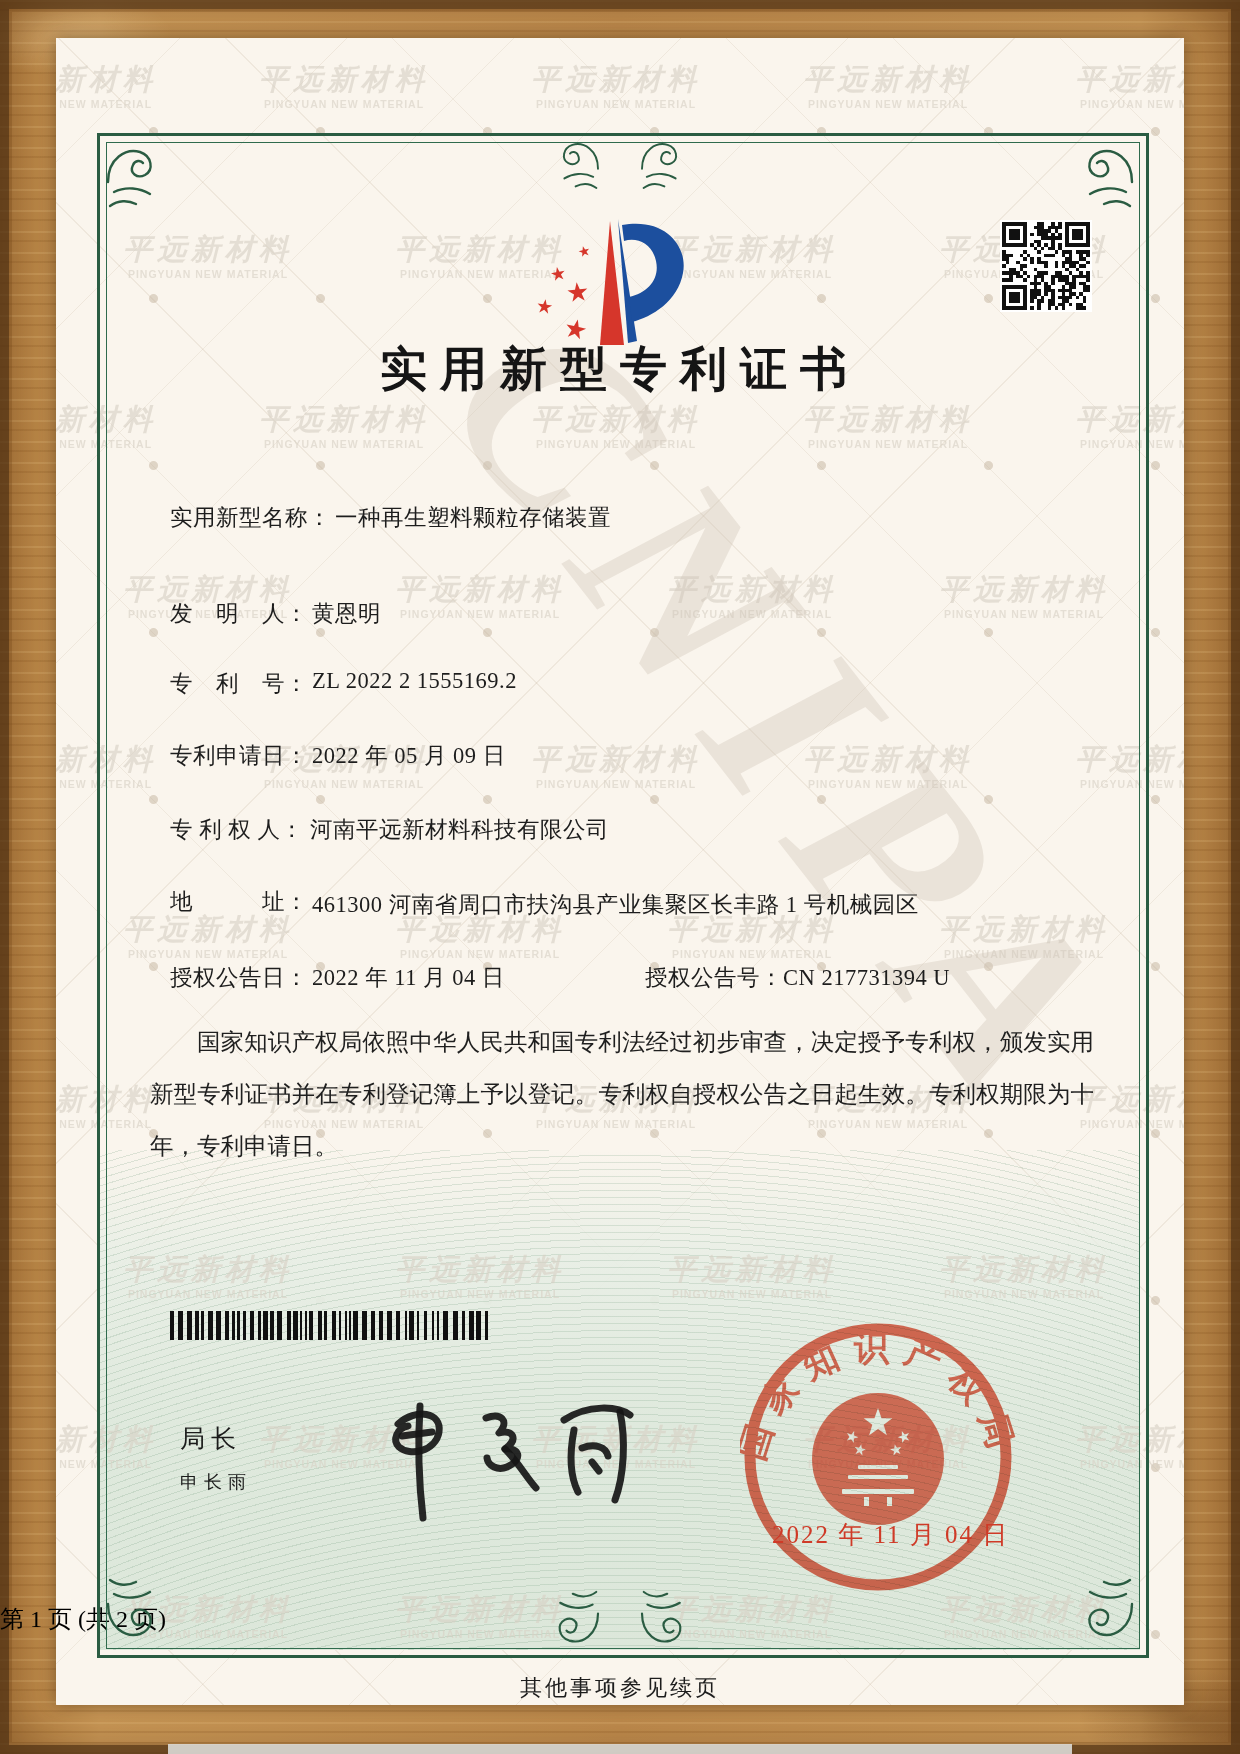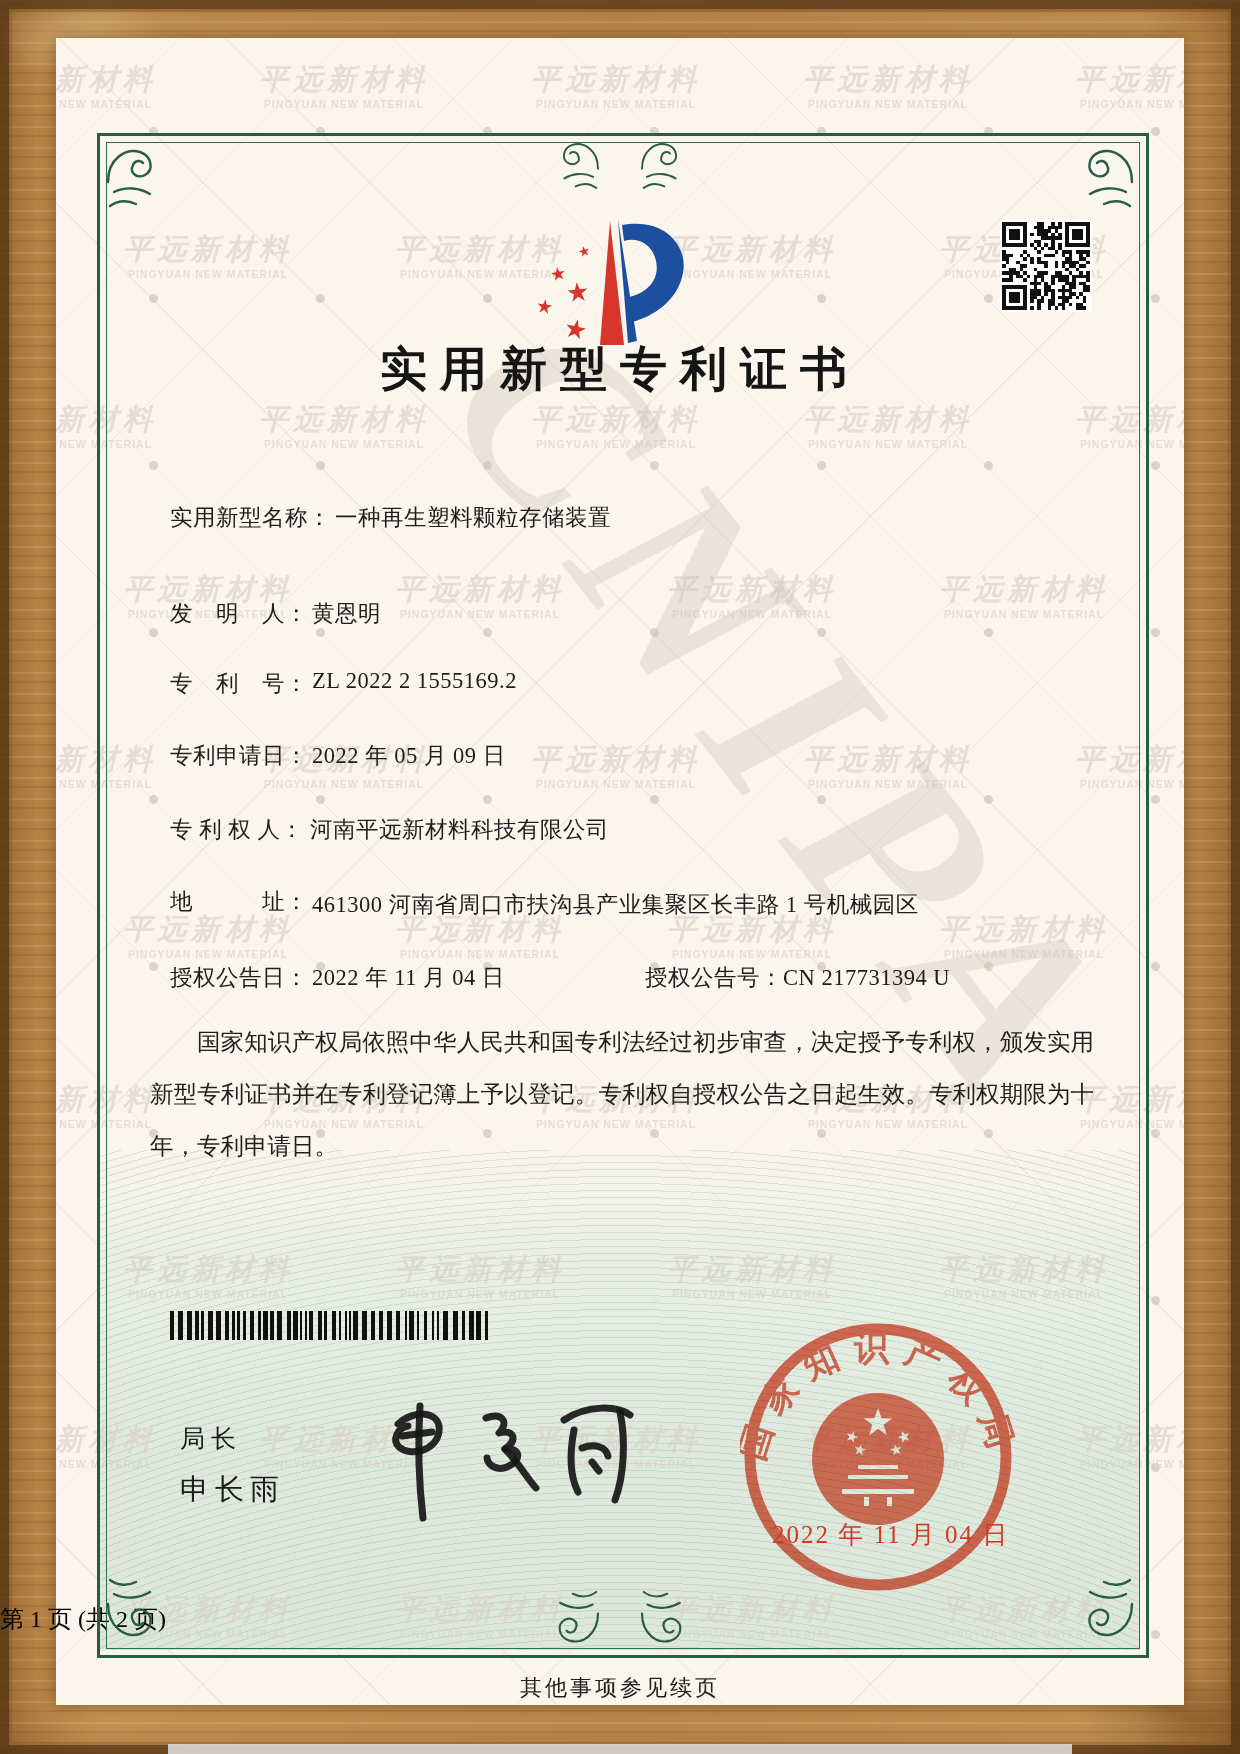--- a/index.html
+++ b/index.html
@@ -59,21 +59,21 @@
   .row{position:absolute;left:170px;z-index:5;font-size:22.5px;color:#1d1d1d;letter-spacing:.5px;}
   .lab{display:inline-block;min-width:136px;vertical-align:top;}
   .val{display:inline-block;margin-left:4px;vertical-align:top;}
   .val-address{width:705px;line-height:38px;}
   .pair2{position:absolute;left:475px;top:0;white-space:nowrap;}
   .bodytext{position:absolute;left:150px;top:1016px;width:944px;z-index:5;}
   .bodytext p{margin:0;font-size:23.5px;line-height:52px;color:#1f1f1f;text-indent:2em;text-align:justify;}
   .barcode{position:absolute;left:170px;top:1311px;width:325px;height:29px;z-index:5;display:flex;align-items:stretch;}
   .bar{background:#101010;height:100%;}
   .director-title{position:absolute;left:180px;top:1422px;z-index:5;font-size:25px;color:#1b1b1b;letter-spacing:6px;}
-  .director-name{position:absolute;left:180px;top:1470px;z-index:5;font-size:29px;color:#1b1b1b;letter-spacing:6px;}
+  .director-name{position:absolute;left:180px;top:1470px;z-index:5;font-size:18px;color:#1b1b1b;letter-spacing:6px;}
   .signature{position:absolute;left:368px;top:1388px;z-index:7;}
   .sig-stroke{stroke:#161616;fill:none;stroke-width:7px;stroke-linecap:round;stroke-linejoin:round;opacity:.92;}
   .seal{position:absolute;left:740px;top:1319px;width:276px;height:276px;z-index:7;mix-blend-mode:multiply;opacity:.93;}
   .seal-stroke{stroke:var(--seal-red);fill:none;}
   .seal-fill{fill:var(--seal-red);}
   .seal-text{fill:var(--seal-red);font-size:35px;font-weight:bold;letter-spacing:13px;font-family:"Liberation Serif","DejaVu Serif",serif;}
   .seal-date{position:absolute;left:772px;top:1518px;z-index:8;font-size:25px;color:var(--date-red);letter-spacing:2px;white-space:nowrap;}
   .page-info{position:absolute;left:0;top:1603px;width:1190px;z-index:5;font-size:24px;color:#000000;}
   .cont-note{position:absolute;left:0;top:1673px;width:1190px;text-align:center;z-index:5;font-size:22px;color:#1d1d1d;letter-spacing:3px;margin-left:25px;}
   .artifact-bar{position:absolute;left:168px;top:1744px;width:904px;height:10px;background:#dbdad6;z-index:8;opacity:.9;}

